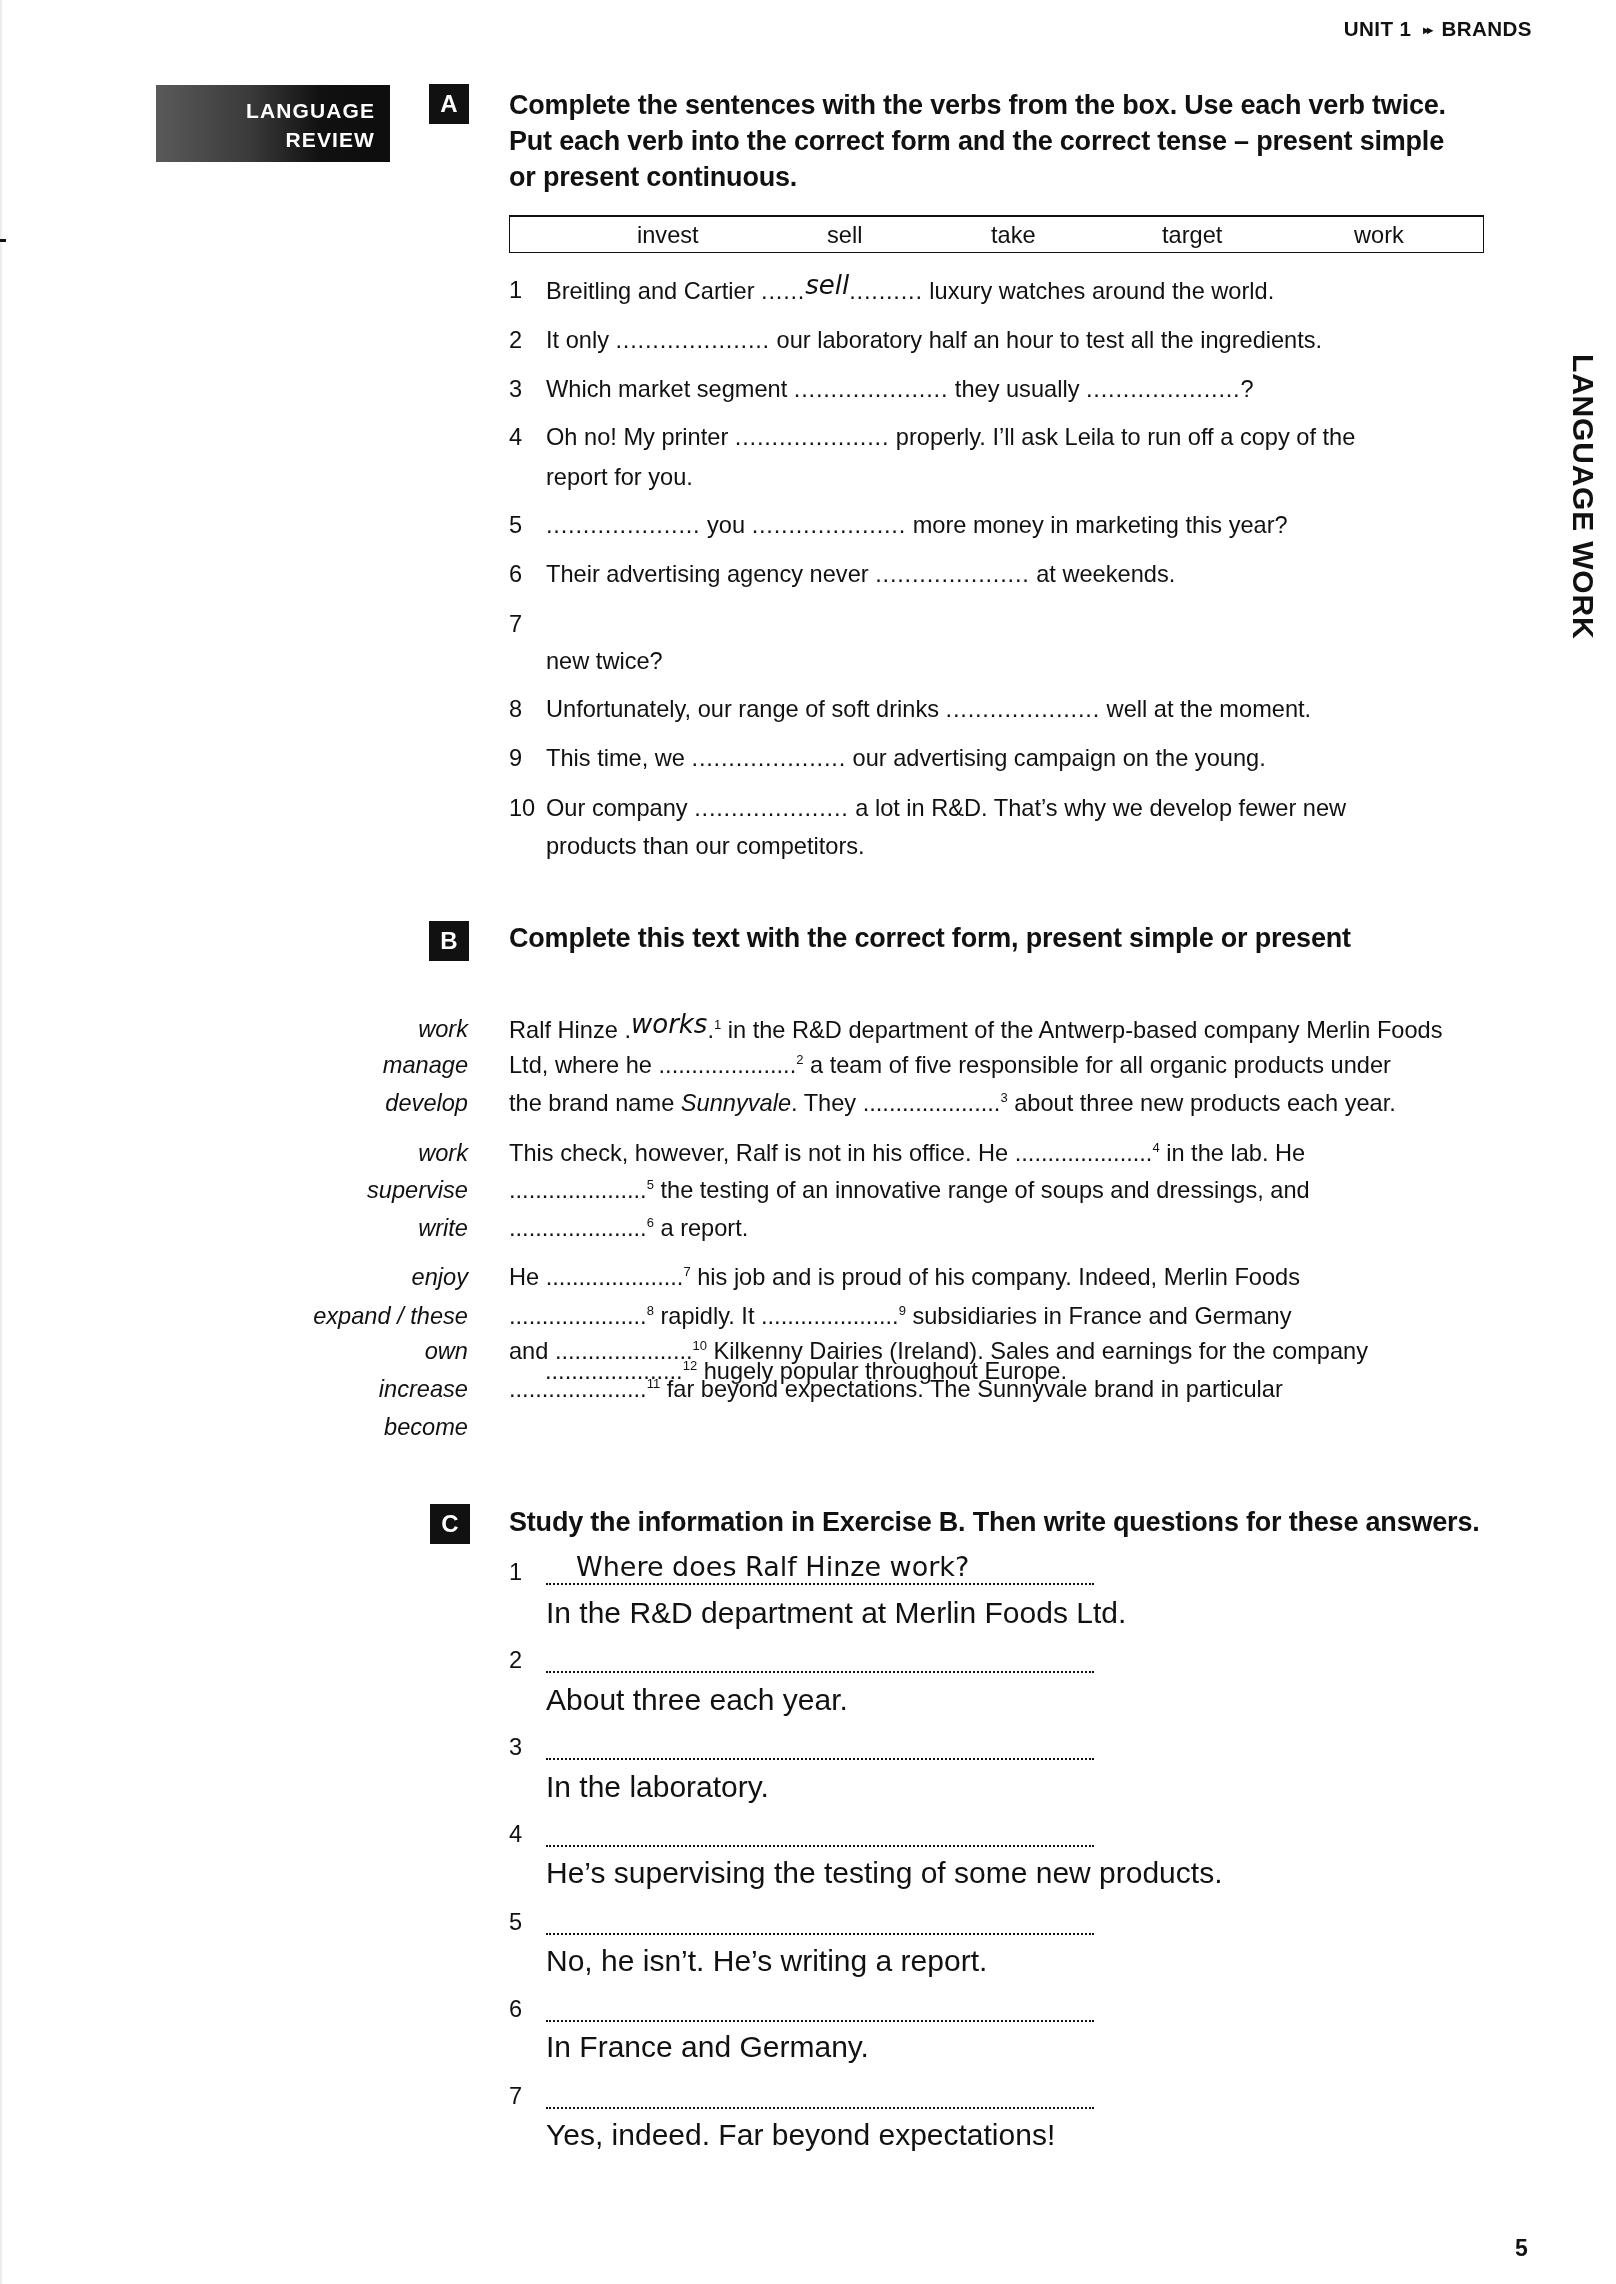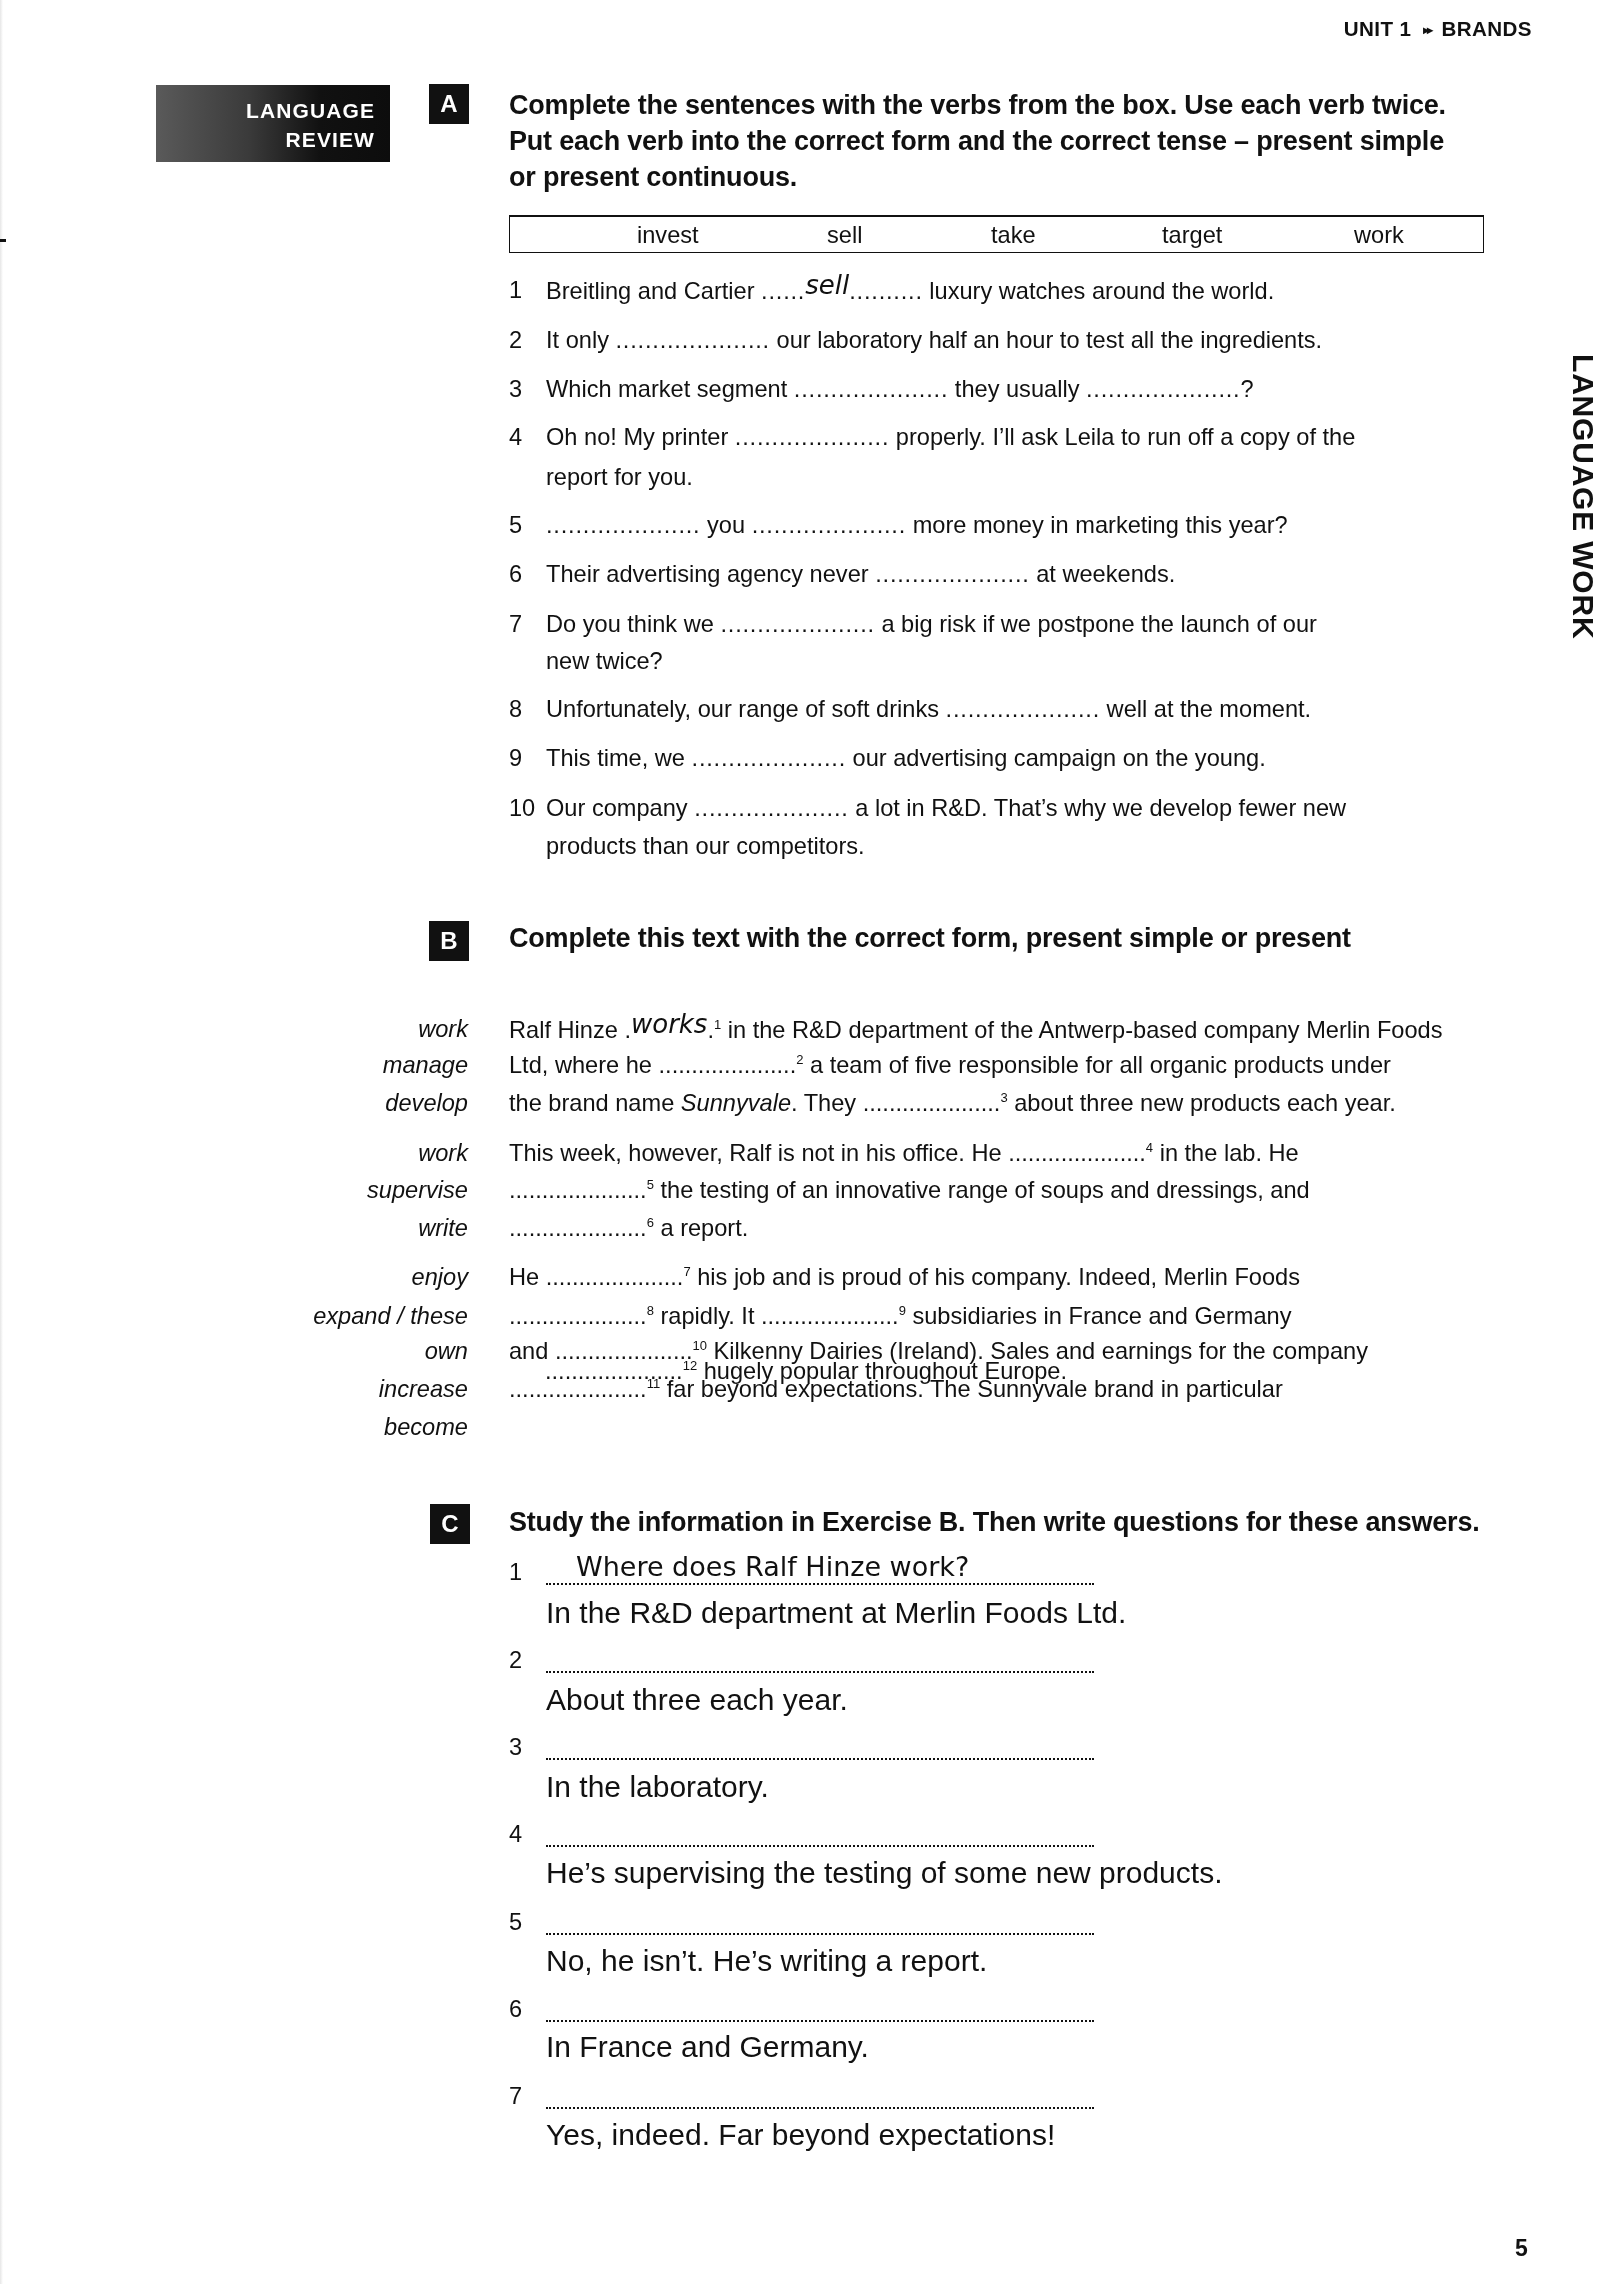--- a/index.html
+++ b/index.html
@@ -104,21 +104,20 @@
     <div class="abs sent" style="left: 509px; top: 506px; width: 990px; height: 38px;">
       <span class="num">5</span>
       <span class="stext"><span></span><span class="dots">.....................</span><span> you </span><span class="dots">.....................</span><span> more money in marketing this year?</span></span>
     </div>
     <div class="abs sent" style="left: 509px; top: 555px; width: 990px; height: 38px;">
       <span class="num">6</span>
       <span class="stext"><span>Their advertising agency never </span><span class="dots">.....................</span><span> at weekends.</span></span>
     </div>
     <div class="abs sent" style="left: 509px; top: 605px; width: 990px; height: 38px;">
       <span class="num">7</span>
-      <span class="stext"><span>Do you think we </span><span class="dots">.....................</span><span> a big risk if we postpone the launch of our</span></span>
     </div>
     <div class="abs sent" style="left: 509px; top: 642px; width: 990px; height: 38px;">
       <span class="stext"><span>new twice?</span></span>
     </div>
     <div class="abs sent" style="left: 509px; top: 690px; width: 990px; height: 38px;">
       <span class="num">8</span>
       <span class="stext"><span>Unfortunately, our range of soft drinks </span><span class="dots">.....................</span><span> well at the moment.</span></span>
     </div>
     <div class="abs sent" style="left: 509px; top: 739px; width: 990px; height: 38px;">
       <span class="num">9</span>
@@ -145,21 +144,21 @@
     <div class="verbcol" style="top: 1171px;">supervise</div>
     <div class="verbcol" style="top: 1209px;">write</div>
     <div class="verbcol" style="top: 1258px;">enjoy</div>
     <div class="verbcol" style="top: 1297px;">expand / these</div>
     <div class="verbcol" style="top: 1332px;">own</div>
     <div class="verbcol" style="top: 1370px;">increase</div>
     <div class="verbcol" style="top: 1408px;">become</div>
     <div class="btext" style="top: 1010px;"><span>Ralf Hinze .</span><span class="hand" style="top: -4.6px;">works</span><span>.</span><span class="sup">1</span><span> in the R&amp;D department of the Antwerp-based company Merlin Foods</span></div>
     <div class="btext" style="top: 1046px;"><span>Ltd, where he .....................</span><span class="sup">2</span><span> a team of five responsible for all organic products under</span></div>
     <div class="btext" style="top: 1084px;"><span>the brand name </span><span style="font-style: italic; margin-top: 15px;">Sunnyvale</span><span>. They .....................</span><span class="sup">3</span><span> about three new products each year.</span></div>
-    <div class="btext" style="top: 1134px;"><span>This week, however, Ralf is not in his office. He .....................</span><span class="sup">4</span><span> in the lab. He</span></div>
+    <div class="btext" style="top: 1134px;"><span>This check, however, Ralf is not in his office. He .....................</span><span class="sup">4</span><span> in the lab. He</span></div>
     <div class="btext" style="top: 1171px;"><span>.....................</span><span class="sup">5</span><span> the testing of an innovative range of soups and dressings, and</span></div>
     <div class="btext" style="top: 1209px;"><span>.....................</span><span class="sup">6</span><span> a report.</span></div>
     <div class="btext" style="top: 1258px;"><span>He .....................</span><span class="sup">7</span><span> his job and is proud of his company. Indeed, Merlin Foods</span></div>
     <div class="btext" style="top: 1297px;"><span>.....................</span><span class="sup">8</span><span> rapidly. It .....................</span><span class="sup">9</span><span> subsidiaries in France and Germany</span></div>
     <div class="btext" style="top: 1332px;"><span>and .....................</span><span class="sup">10</span><span> Kilkenny Dairies (Ireland). Sales and earnings for the company</span></div>
     <div class="btext" style="top: 1370px;"><span>.....................</span><span class="sup">11</span><span> far beyond expectations. The Sunnyvale brand in particular</span></div>
     <div class="btext" style="top: 1352px; margin-left: 36px;"><span>.....................</span><span class="sup">12</span><span> hugely popular throughout Europe.</span></div>
   </div>
 
 <div class="abs ex-badge" style="left:430px; top:1504px;">C</div>

